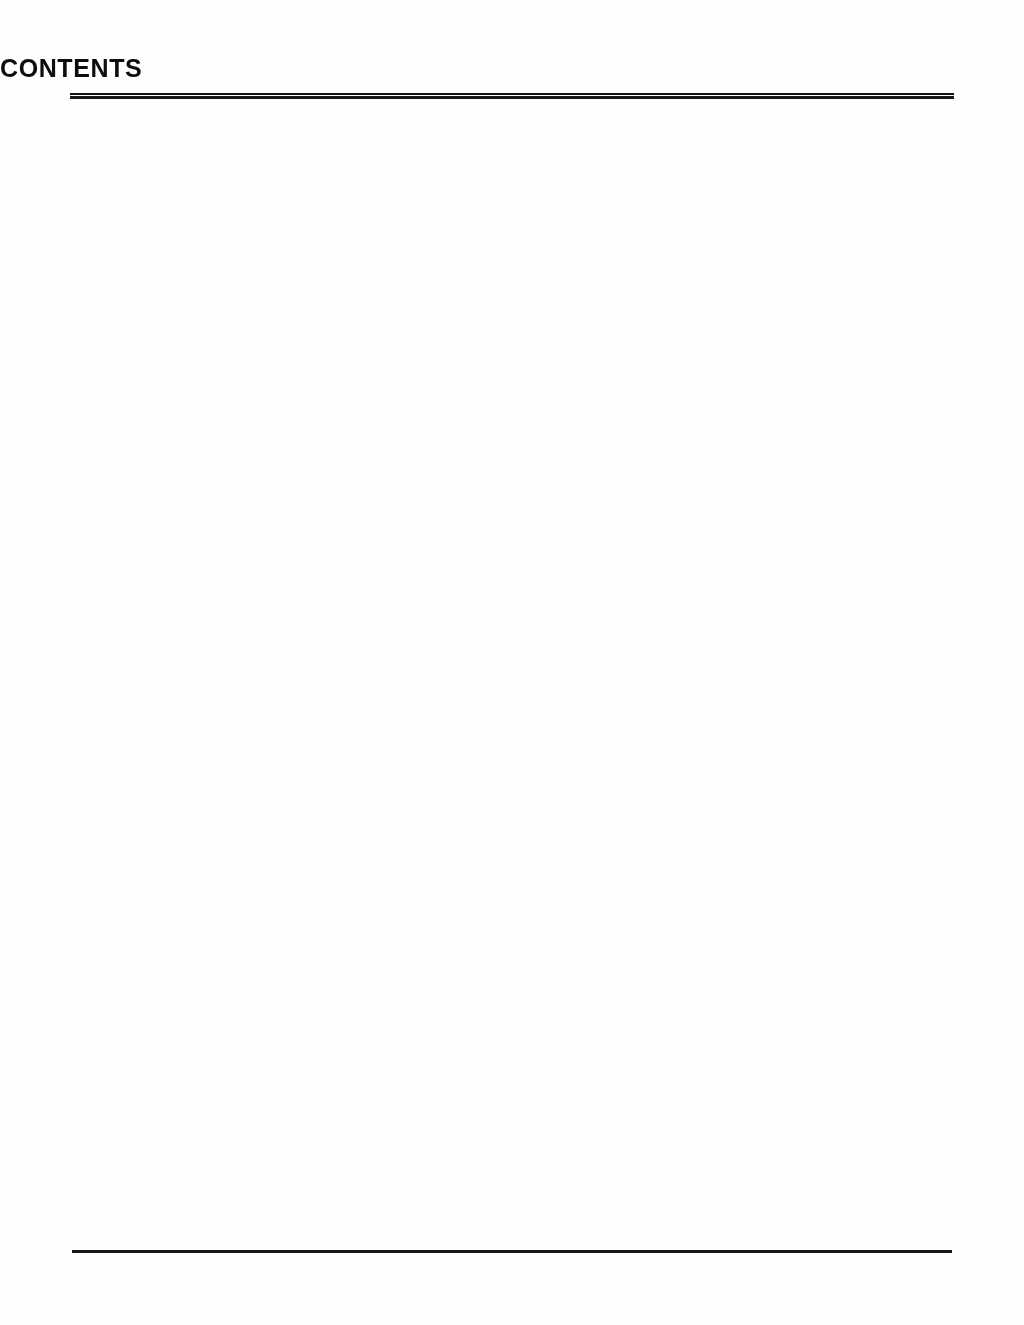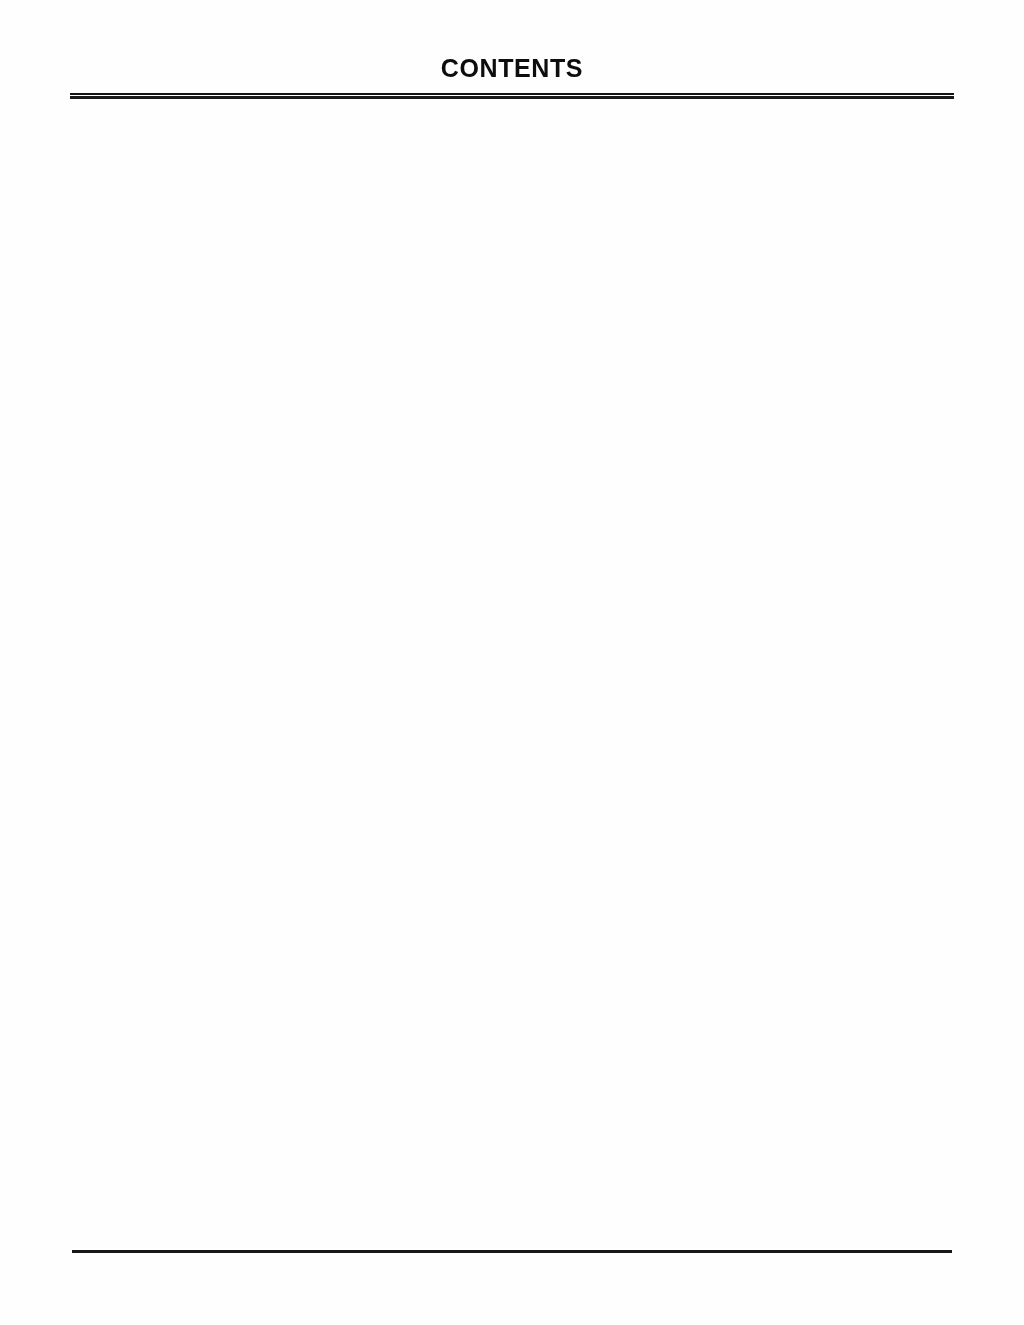--- a/index.html
+++ b/index.html
@@ -23,21 +23,20 @@
     height: 1325px;
     background: #fefefe;
   }
 
   
   .page-title {
     position: absolute;
     left: 0;
     top: 54px;
     width: 1024px;
-    text-align: center;
     font-size: 25px;
     font-weight: bold;
     letter-spacing: 0.6px;
     color: #0d0d0d;
   }
 
   .rule-top {
     position: absolute;
     left: 70px;
     top: 93px;

